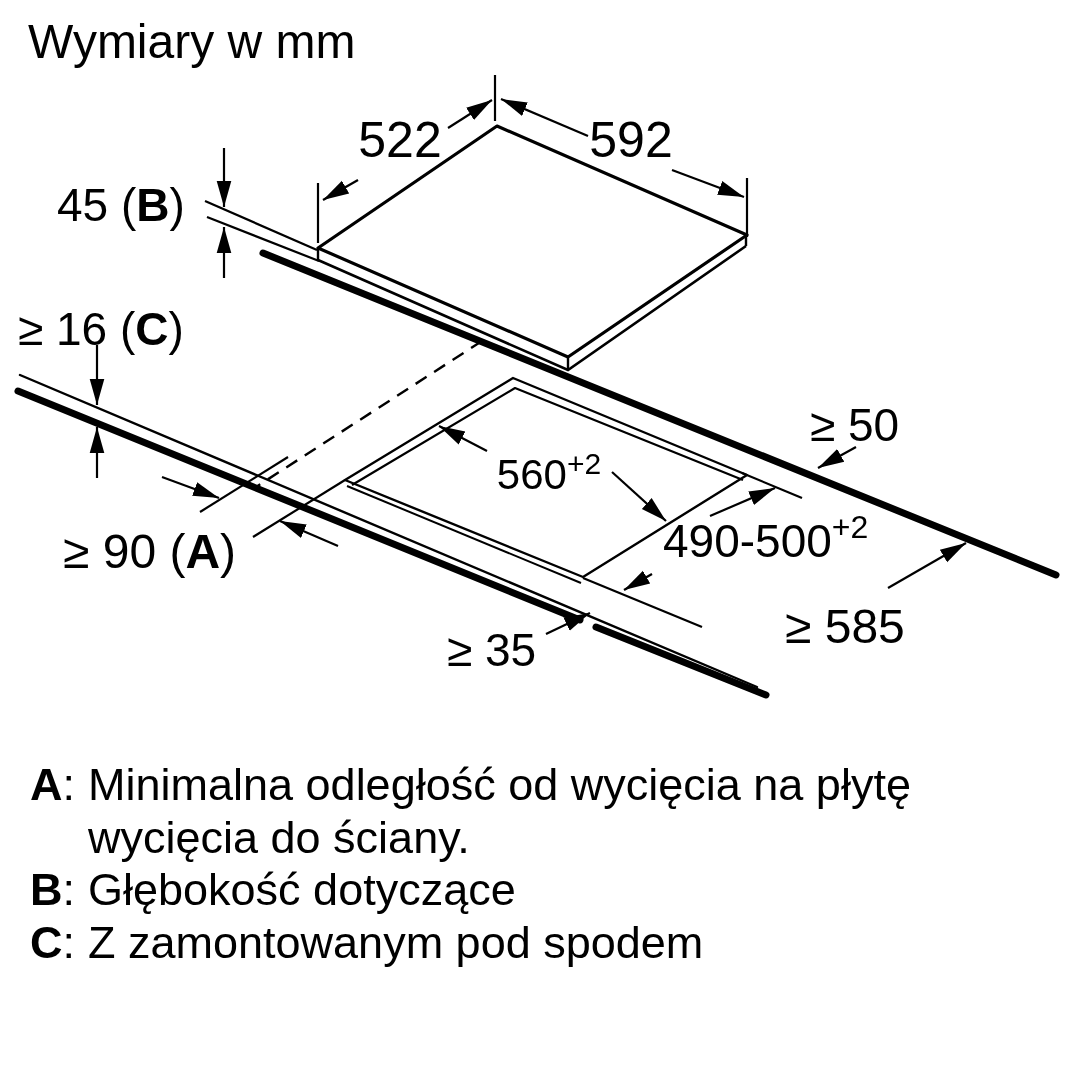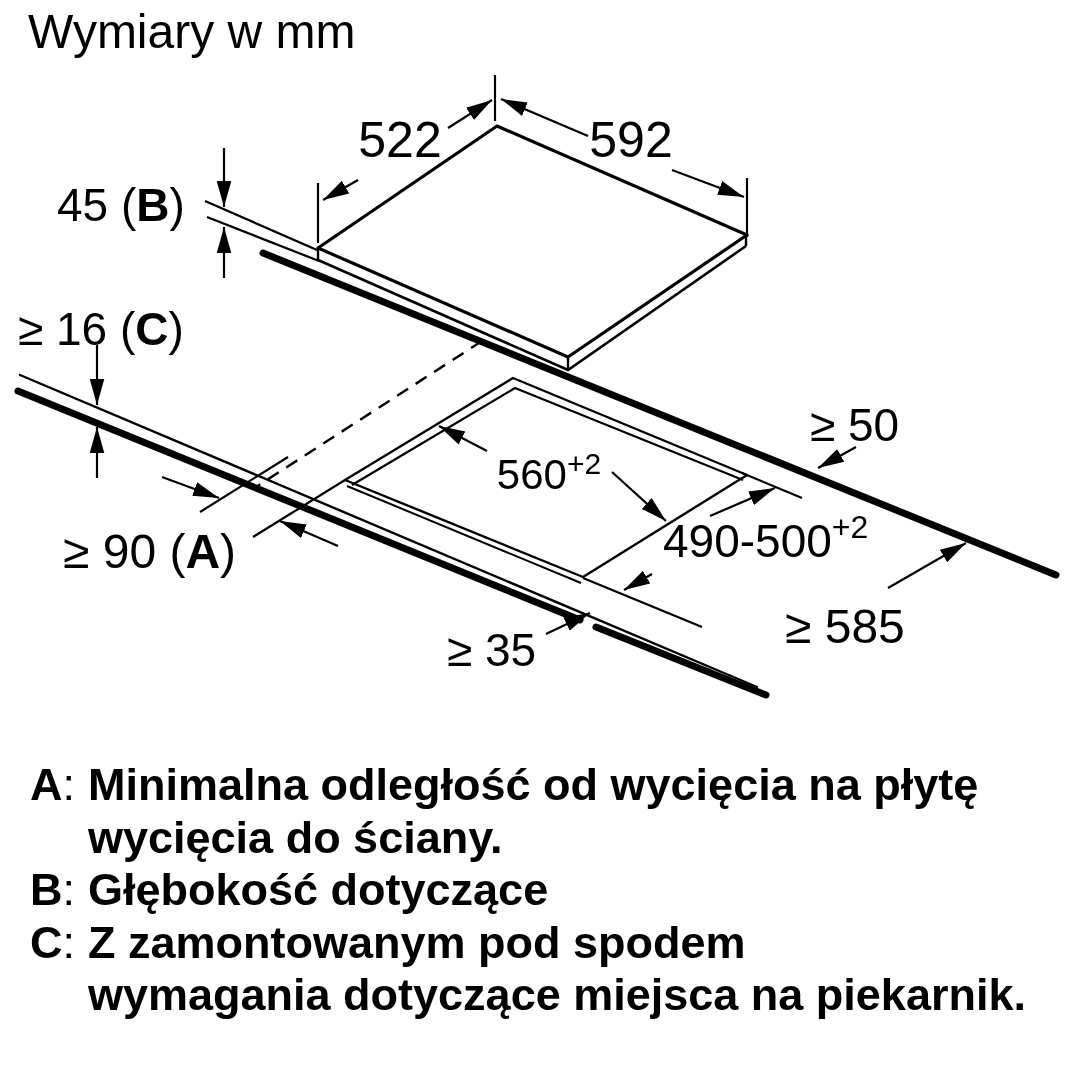--- a/index.html
+++ b/index.html
@@ -1,25 +1,25 @@
 <!DOCTYPE html>
 <html><head>
 <meta charset="utf-8">
 <style>
   html,body{margin:0;padding:0;background:#fff;}
   body{font-family:"Liberation Sans", sans-serif;color:#000;}
   .page{position:relative;width:1080px;height:1080px;background:#fff;overflow:hidden;}
-  .title{position:absolute;left:28px;top:4px;font-size:48px;line-height:1.15;color:#000;}
+  .title{position:absolute;left:28px;top:14px;font-size:48px;line-height:1.15;color:#000;}
   svg{position:absolute;left:0;top:0;}
   svg text{fill:#000;font-family:"Liberation Sans", sans-serif;}
   .legend{position:absolute;left:30px;top:759px;width:1030px;font-size:45px;line-height:52.5px;}
   .legend-entry{display:flex;}
   .legend-letter{flex:none;width:58px;}
   .legend-letter b{font-weight:bold;}
-  .legend-text{flex:1;font-weight:bold;}
+  .legend-text{flex:1;}
 </style>
 </head>
 <body>
 
 <div class="page">
 
   <div class="title">Wymiary w mm</div>
 
   <svg width="1080" height="740" viewBox="0 0 1080 740">
     <defs>
@@ -112,18 +112,17 @@
     <div class="legend-entry">
       <span class="legend-letter"><b>B</b><span>:</span></span>
       <span class="legend-text">
         <div>Głębokość dotyczące</div>
       </span>
     </div>
     <div class="legend-entry">
       <span class="legend-letter"><b>C</b><span>:</span></span>
       <span class="legend-text">
         <div>Z zamontowanym pod spodem</div>
-        <div>wymagania dotyczące miejsca na piekarnik.</div>
       </span>
     </div>
   </div>
 
 </div>
 
 </body></html>

